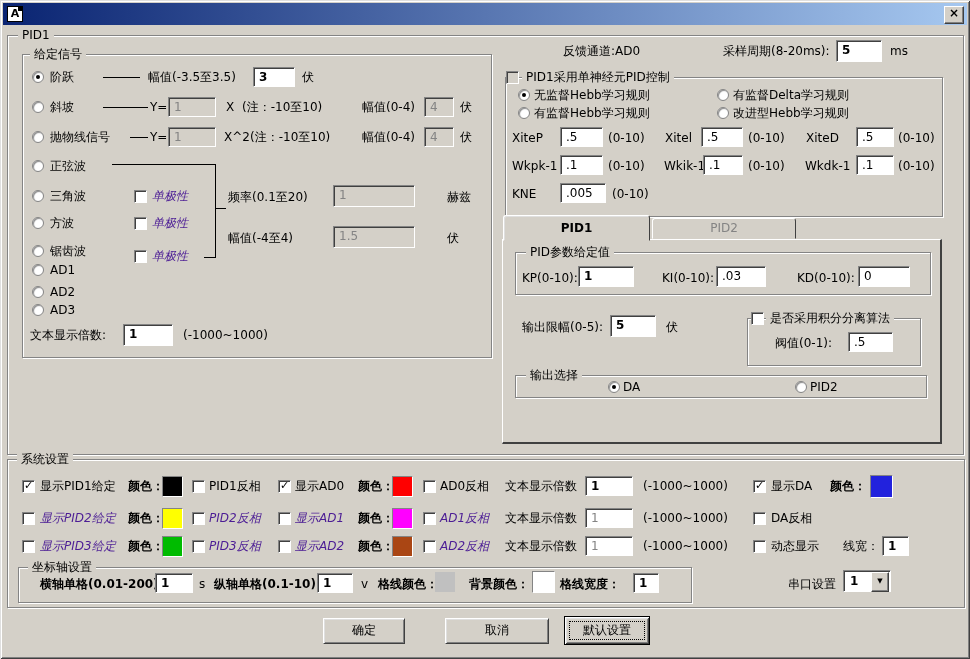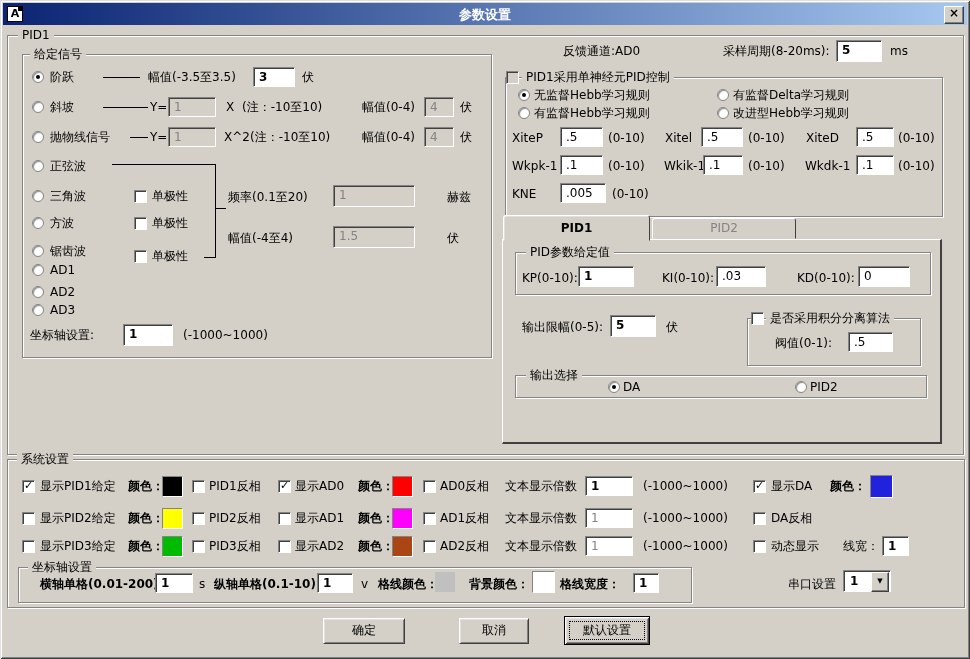--- a/index.html
+++ b/index.html
@@ -1,21 +1,21 @@
 <!DOCTYPE html>
 <html><head>
 <meta charset="utf-8">
 <style>
   html,body{margin:0;padding:0;background:#808080;}
   #dlg{position:relative;width:970px;height:659px;background:#d4d0c8;
        font-family:"DejaVu Sans","Liberation Sans",sans-serif;font-size:12px;color:#000;
        box-shadow:inset 1px 1px 0 #dfdfdf, inset -1px -1px 0 #404040, inset 2px 2px 0 #ffffff, inset -2px -2px 0 #808080;
        overflow:hidden;}
   .lbl{position:absolute;white-space:nowrap;line-height:14px;}
-  .dis{color:#000000;}
+  .dis{color:#4c1d95;font-style:italic;}
   .group{position:absolute;border:1px solid #848484;box-shadow:inset 1px 1px 0 #ffffff, 1px 1px 0 #ffffff;}
   .glabel{position:absolute;background:#d4d0c8;padding:0 4px;line-height:14px;white-space:nowrap;}
   .edit{position:absolute;box-sizing:border-box;height:20px;background:#fff;border:1px solid;
         border-color:#848484 #fff #fff #848484;box-shadow:inset 1px 1px 0 #404040;
         padding:2px 0 0 5px;font-weight:bold;font-size:12px;line-height:14px;overflow:hidden;}
   .edit.nrm{font-weight:normal;}
   .edit.gray{background:#d4d0c8;color:#848484;font-weight:normal;}
   .edit.wgray{color:#848484;font-weight:normal;}
   .cbox{position:absolute;width:13px;height:13px;box-sizing:border-box;background:#fff;border:1px solid;
         border-color:#848484 #fff #fff #848484;box-shadow:inset 1px 1px 0 #404040;}
@@ -52,21 +52,20 @@
                border-color:#fff #404040 #404040 #fff;box-shadow:inset -1px -1px 0 #808080;text-align:center;
                font-size:7px;line-height:17px;color:#000;}
 </style>
 </head>
 <body>
 
 <div id="dlg">
 
   <div class="titlebar">
     <div class="appicon">A</div>
-    <div class="titletext">参数设置</div>
     <div class="closebtn">×</div>
   </div>
 
   <div class="group" style="left:7px;top:35px;width:955px;height:418px"></div>
   <div class="glabel" style="left:18px;top:28px">PID1</div>
 
   <div class="group" style="left:22px;top:54px;width:468px;height:302px"></div>
   <div class="glabel" style="left:30px;top:47px">给定信号</div>
 
   <span class="rad on" style="left:32px;top:71px"></span>
@@ -128,21 +127,21 @@
   <div class="edit gray" style="left:333px;top:226px;width:82px;height:22px">1.5</div>
   <span class="lbl" style="left:447px;top:231px">伏</span>
 
   <span class="rad" style="left:32px;top:264px"></span>
   <span class="lbl" style="left:50px;top:263px">AD1</span>
   <span class="rad" style="left:32px;top:286px"></span>
   <span class="lbl" style="left:50px;top:285px">AD2</span>
   <span class="rad" style="left:32px;top:304px"></span>
   <span class="lbl" style="left:50px;top:303px">AD3</span>
 
-  <span class="lbl" style="left:30px;top:328px">坐标轴设置:</span>
+  <span class="lbl" style="left:30px;top:328px">文本显示倍数:</span>
   <div class="edit" style="left:123px;top:324px;width:50px;height:22px">1</div>
   <span class="lbl" style="left:183px;top:328px">(-1000~1000)</span>
 
   <span class="lbl" style="left:563px;top:44px">反馈通道:AD0</span>
   <span class="lbl" style="left:723px;top:44px">采样周期(8-20ms):</span>
   <div class="edit" style="left:836px;top:40px;width:46px;height:22px">5</div>
   <span class="lbl" style="left:890px;top:44px">ms</span>
 
   <div class="group" style="left:505px;top:77px;width:436px;height:138px"></div>
   <span class="cbox" style="left:506px;top:71px;background:#d4d0c8"></span>
@@ -287,16 +286,16 @@
   <span class="lbl" style="left:560px;top:577px;font-weight:bold">格线宽度：</span>
   <div class="edit" style="left:633px;top:573px;width:26px">1</div>
 
   <span class="lbl" style="left:788px;top:577px">串口设置</span>
   <div class="combo" style="left:843px;top:570px;width:48px;height:22px">
     <span class="val">1</span>
     <span class="drop">▼</span>
   </div>
 
   <div class="btn" style="left:323px;top:618px;width:82px;height:26px">确定</div>
-  <div class="btn" style="left:459px;top:618px;width:70px;height:26px">取消</div>
+  <div class="btn" style="left:445px;top:618px;width:104px;height:26px">取消</div>
   <div class="btn def" style="left:564px;top:616px;width:86px;height:29px">默认设置</div>
 
 </div>
 
 </body></html>

